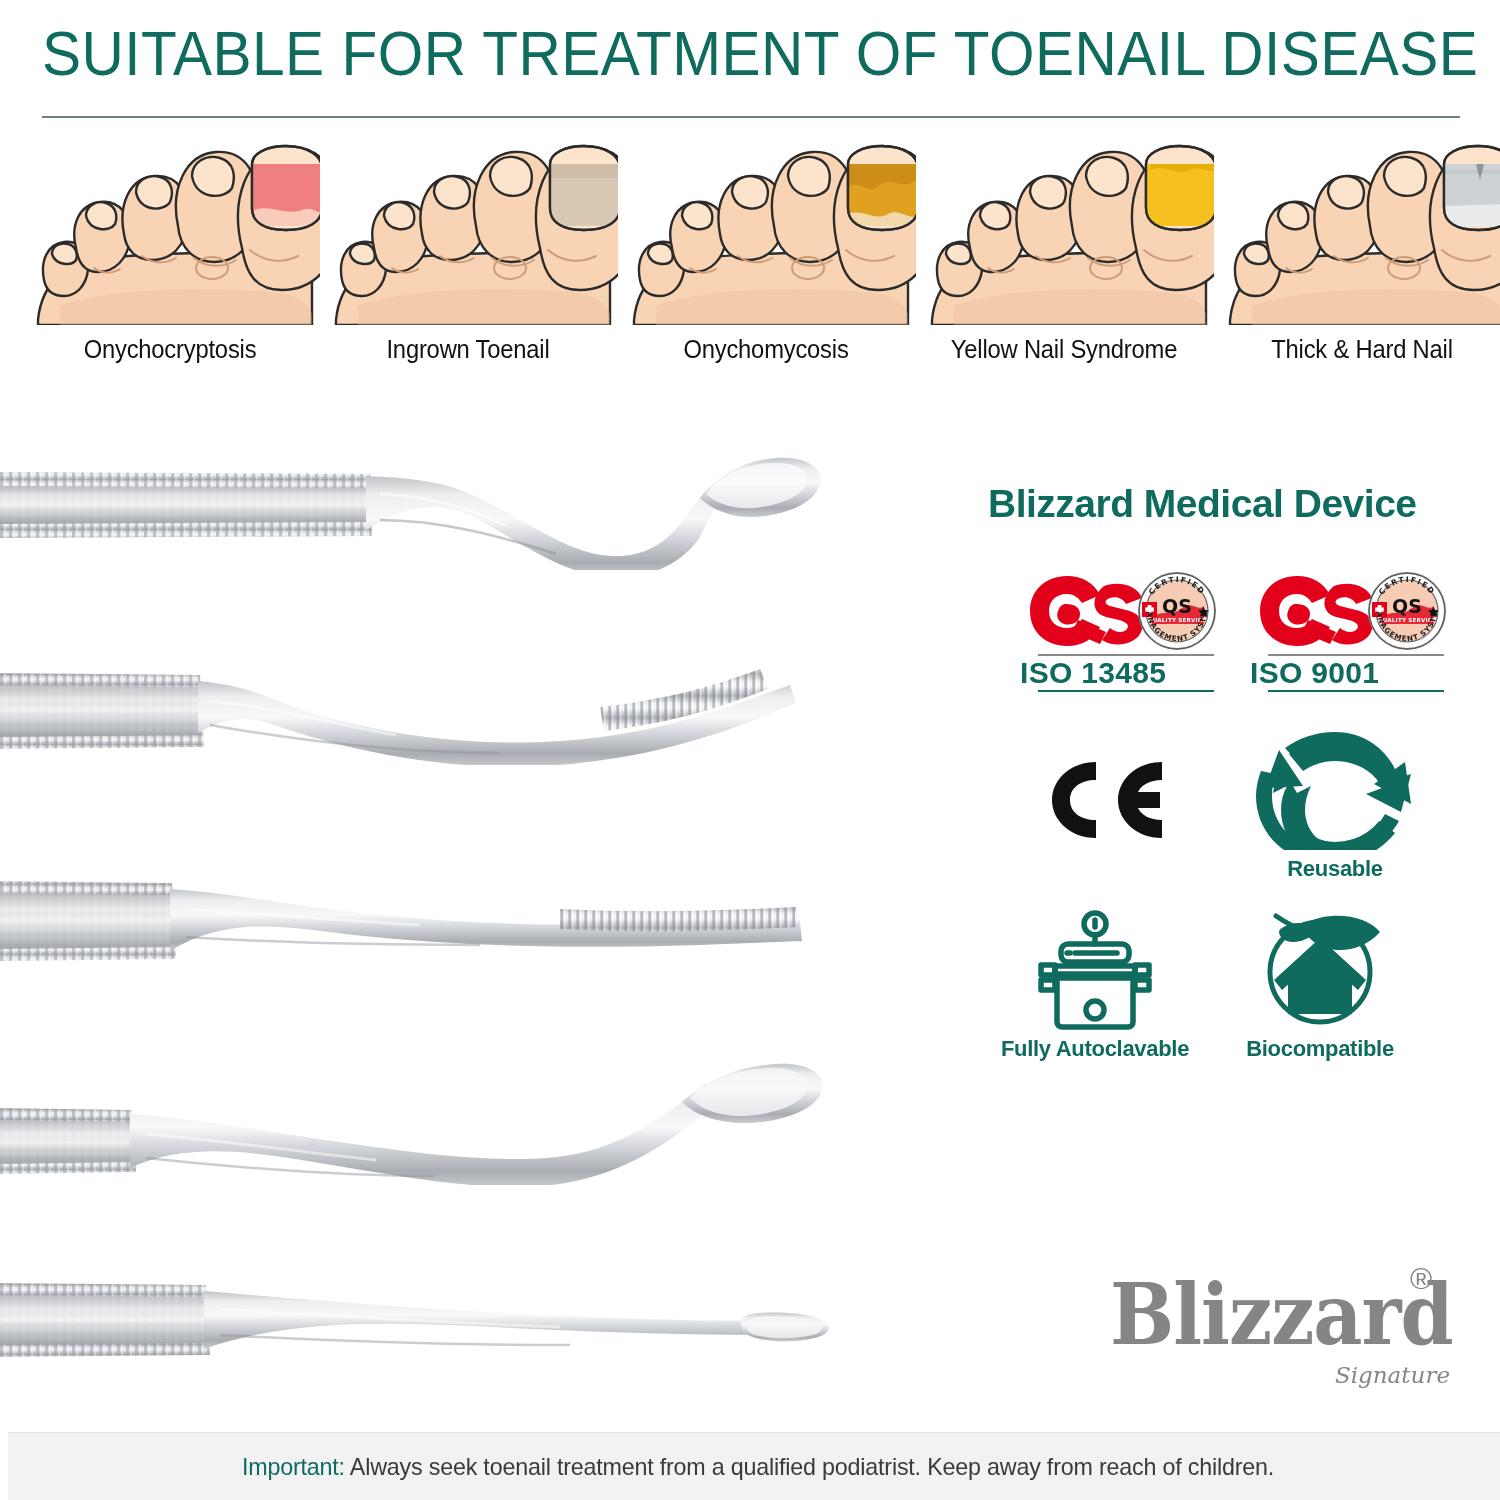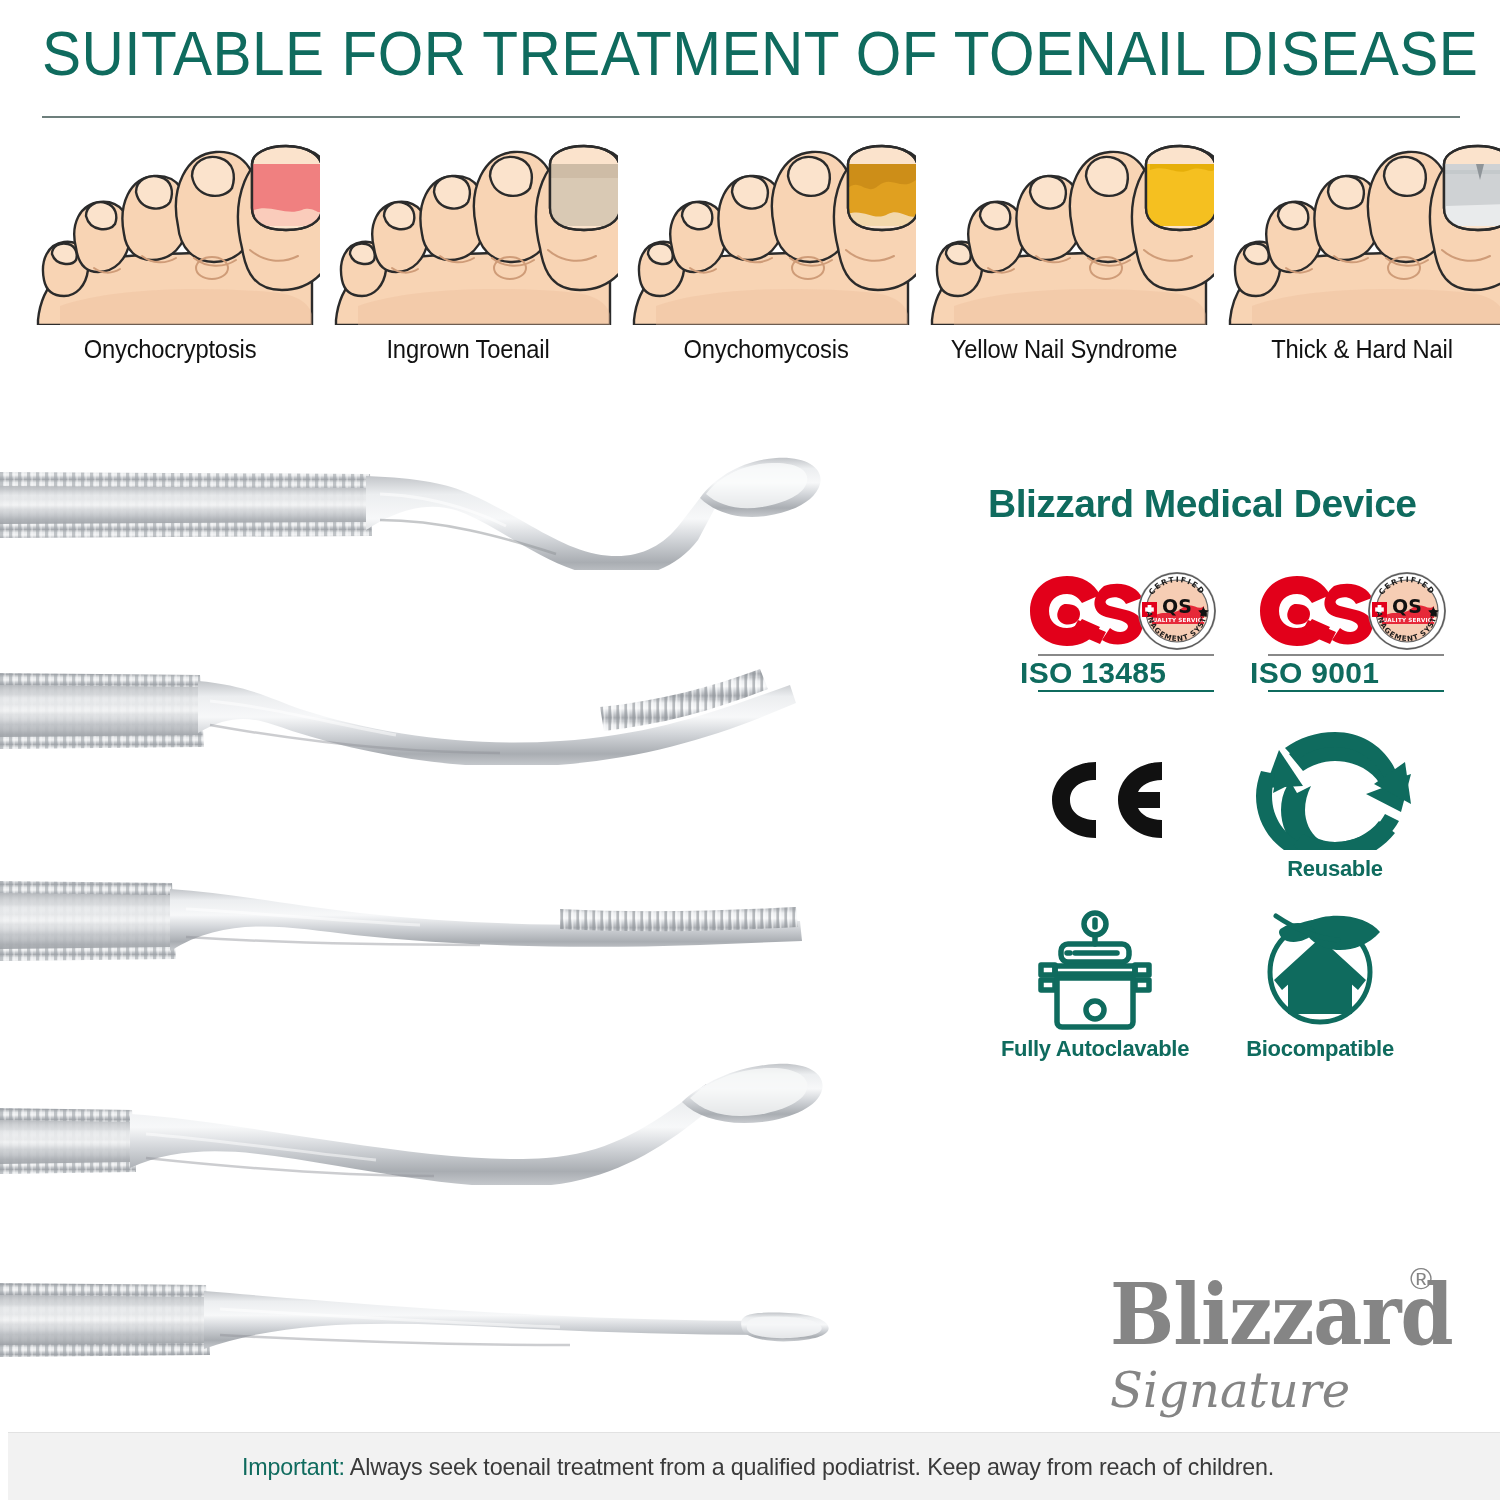--- a/index.html
+++ b/index.html
@@ -74,23 +74,23 @@
     position:absolute; left:0; top:4px; width:340px;
     font-family:"DejaVu Serif", serif; font-weight:bold;
     font-size:76px; color:#858585; letter-spacing:-1px;
     text-align:center; transform:scaleY(1.1); transform-origin:top center;
   }
   #brand-reg {
     position:absolute; left:300px; top:0px;
     font-size:30px; color:#858585;
   }
   #brand-sub {
-    position:absolute; left:0; top:100px; width:340px; text-align:left;
+    position:absolute; left:0; top:100px; width:340px; text-align:right;
     font-family:"DejaVu Serif", serif; font-style:italic;
-    font-size:48px; color:#858585;
+    font-size:23px; color:#858585;
   }
 
   
   #footer {
     position:absolute; left:8px; top:1432px; width:1500px; height:68px;
     background:#f2f2f2; border-top:1px solid #e2e2e2;
   }
   #footer-text {
     position:absolute; left:0; top:20px; width:1500px; text-align:center;
     font-size:24px; color:#3a3a3a; letter-spacing:-0.2px;

